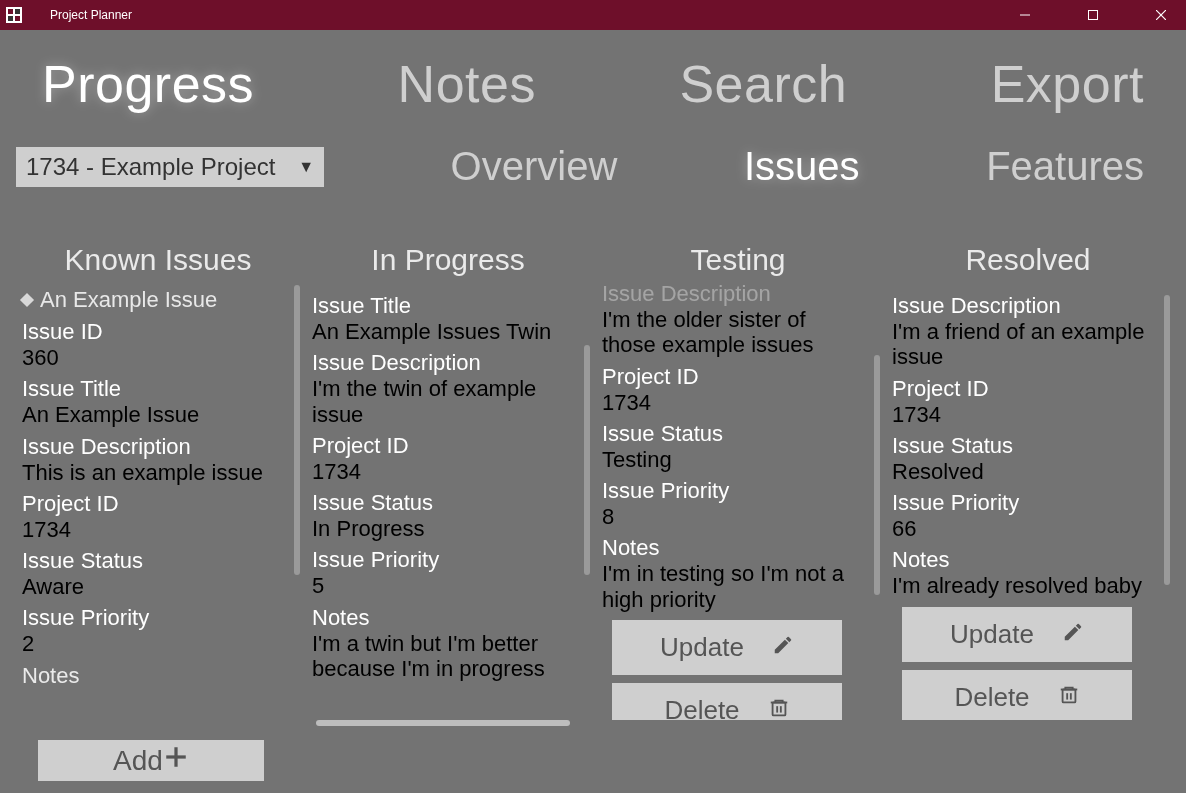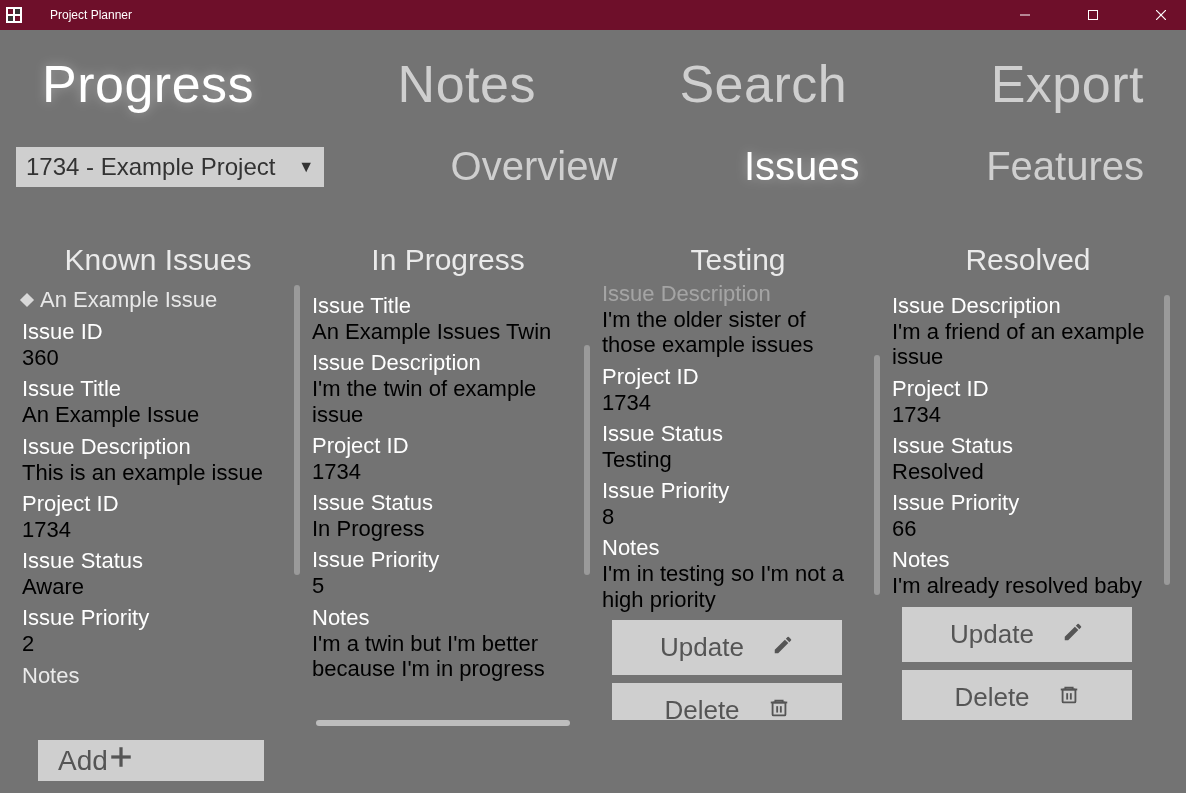--- a/index.html
+++ b/index.html
@@ -185,20 +185,21 @@
   .add-bar {
     padding: 20px 0 0 26px;
   }
   .add-btn {
     background: #cfcfcf;
     color: #555;
     font-size: 28px;
     font-weight: 300;
     display: inline-flex;
     align-items: center;
+    justify-content: center;
     padding: 4px 20px;
     width: 226px;
     cursor: pointer;
   }
 </style>
 </head>
 <body>
 
 <div class="titlebar">
   <span class="app-icon">

